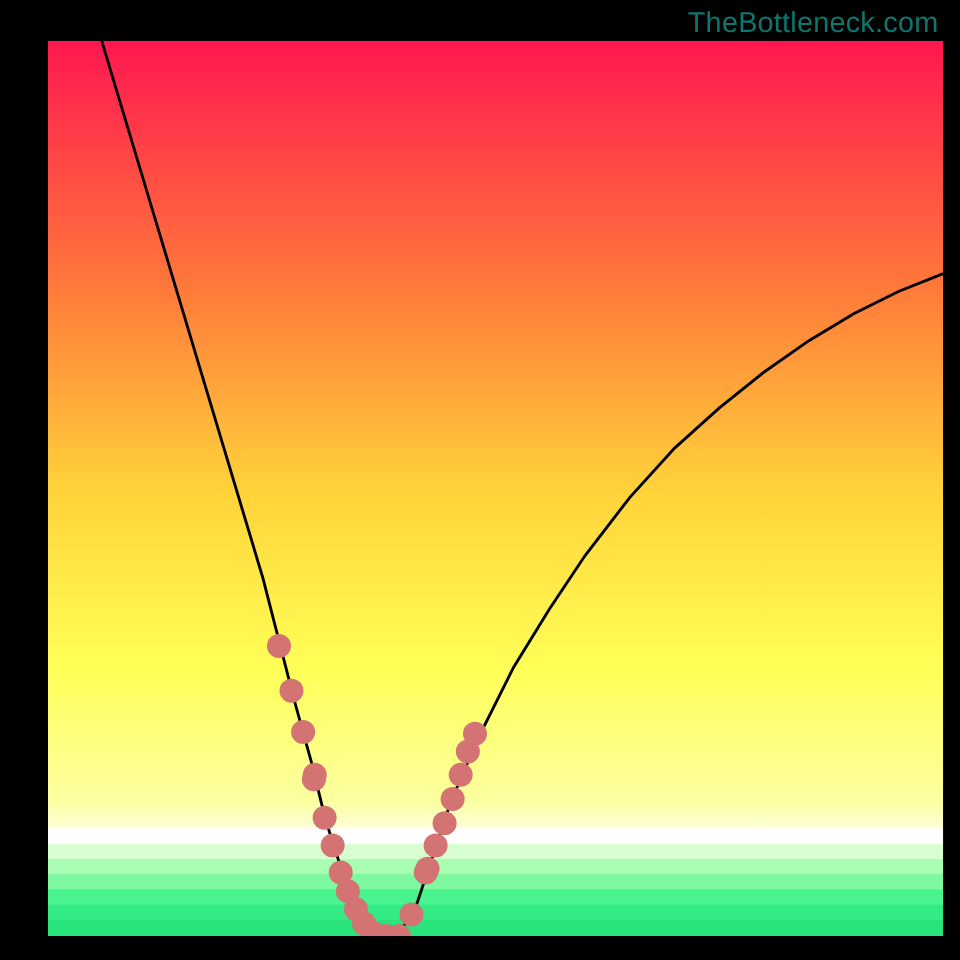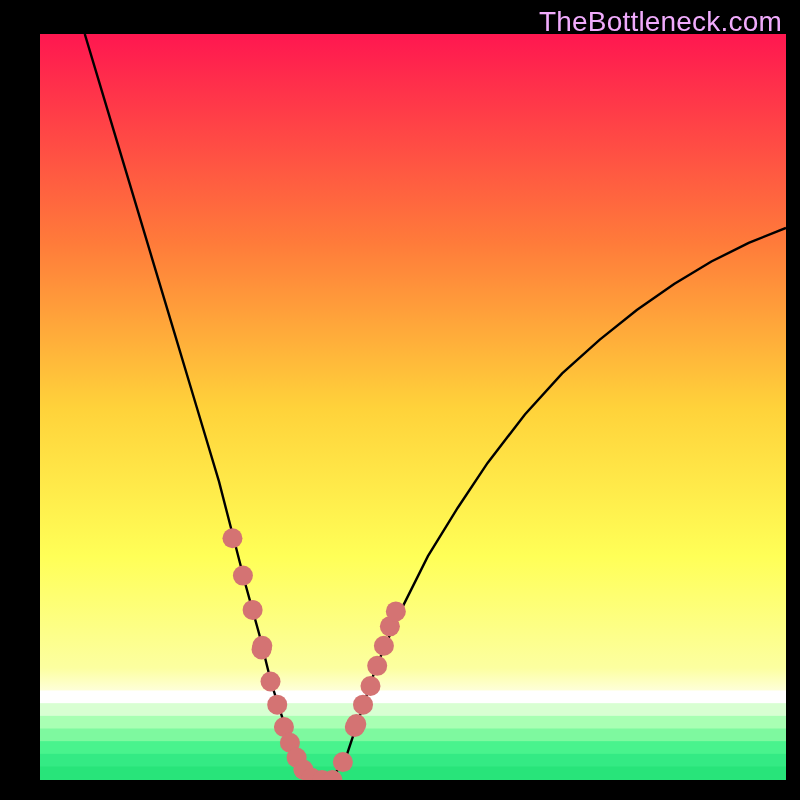--- a/index.html
+++ b/index.html
@@ -4,22 +4,22 @@
 <style>
   * { margin: 0; padding: 0; box-sizing: border-box; }
   html, body { width: 800px; height: 800px; overflow: hidden; background: #000; }
   .stage {
     width: 800px; height: 800px; background: #000; position: relative;
   }
   .watermark {
     position: absolute;
     top: 6px; right: 18px;
     font-family: Arial, Helvetica, sans-serif;
-    font-size: 28px;
-    color: #f0abfc;
+    font-size: 24px;
+    color: #0f766e;
     letter-spacing: 0.2px;
     font-weight: 400;
   }
   .plot-wrap {
     position: absolute;
     left: 40px; top: 34px;
     width: 746px; height: 746px;
   }
   svg { display: block; }
 </style>

